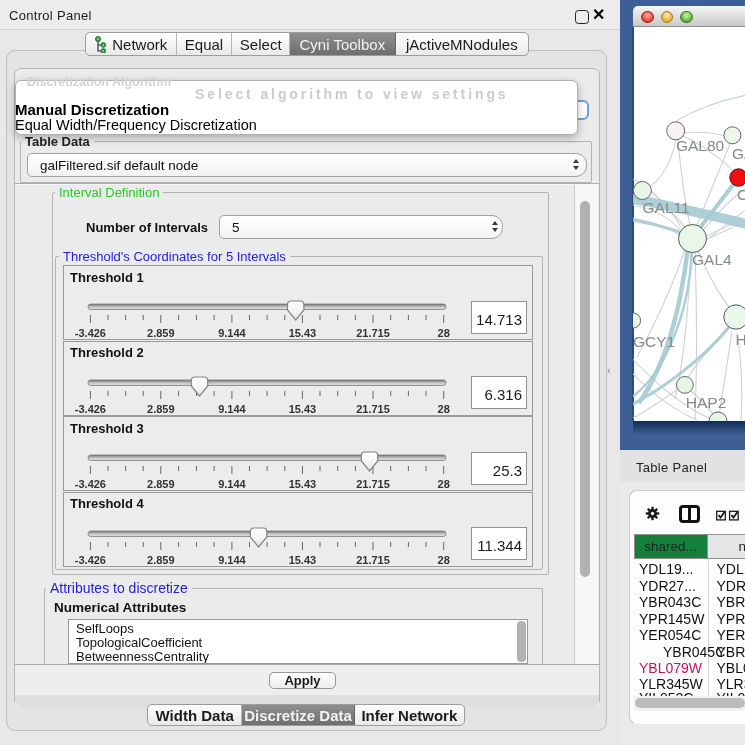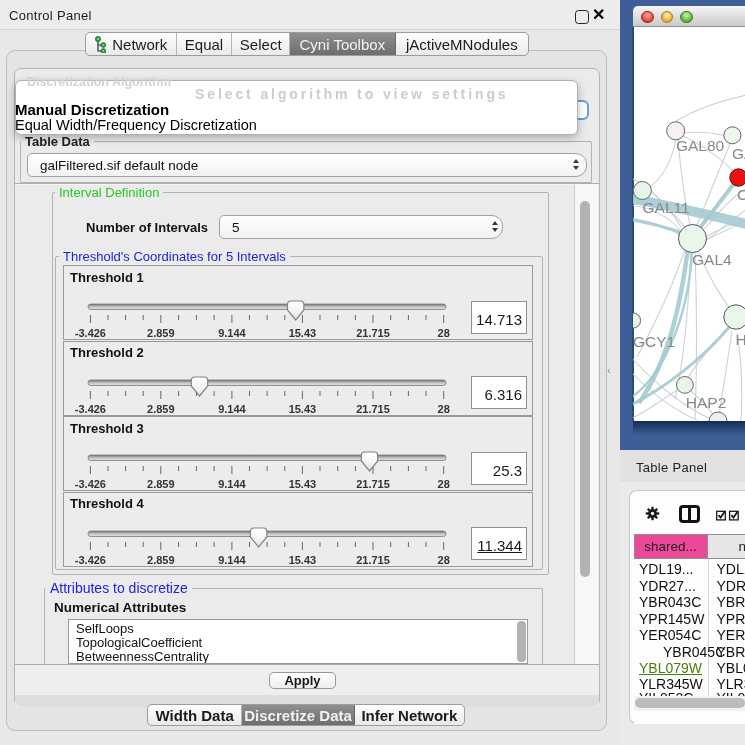--- a/index.html
+++ b/index.html
@@ -202,21 +202,21 @@
 <path d="M44.0 20 V25 M61.6 20 V25 M79.2 20 V25 M114.6 20 V25 M132.4 20 V25 M150.1 20 V25 M185.5 20 V25 M203.1 20 V25 M220.8 20 V25 M256.0 20 V25 M273.7 20 V25 M291.4 20 V25 M326.7 20 V25 M344.4 20 V25 M362.0 20 V25" stroke="#666" stroke-width="1"></path>
 <path d="M26.4 20 V28 M96.8 20 V28 M167.9 20 V28 M238.4 20 V28 M309.0 20 V28 M379.7 20 V28" stroke="#666" stroke-width="1"></path>
 <text x="26.4" y="42" text-anchor="middle" font-size="11" font-weight="bold" fill="#333">-3.426</text>
       <text x="96.8" y="42" text-anchor="middle" font-size="11" font-weight="bold" fill="#333">2.859</text>
       <text x="167.9" y="42" text-anchor="middle" font-size="11" font-weight="bold" fill="#333">9.144</text>
       <text x="238.4" y="42" text-anchor="middle" font-size="11" font-weight="bold" fill="#333">15.43</text>
       <text x="309.0" y="42" text-anchor="middle" font-size="11" font-weight="bold" fill="#333">21.715</text>
       <text x="379.7" y="42" text-anchor="middle" font-size="11" font-weight="bold" fill="#333">28</text>
 <path d="M186.4 9.5 Q186.4 6 189.9 6 L199.3 6 Q202.8 6 202.8 9.5 L202.8 15 L194.6 25 L186.4 15 Z" fill="url(#th3)" stroke="#848484" stroke-width="1.2"></path>
 </svg>
-  <div class="abs thfield" style="top:527.0px;text-decoration:underline;">11.344</div>
+  <div class="abs thfield" style="top:527.0px;">11.344</div>
 
   <div class="abs groupbox" style="left:44px;top:588px;width:499px;height:80px;border-bottom:none;"></div>
   <div class="abs grouptitle" style="left:46px;top:582px;color:#2222dd;font-size:14px;">Attributes to discretize</div>
   <div class="abs" style="left:54px;top:600px;font-size:13.5px;font-weight:bold;color:#111;">Numerical Attributes</div>
   <div class="abs" style="left:68px;top:619px;width:460px;height:45px;background:#fff;border:1px solid #999;overflow:hidden;">
     <div style="position:absolute;left:7px;top:2px;font-size:13px;color:#111;line-height:14.2px;">SelfLoops<br>TopologicalCoefficient<br>BetweennessCentrality</div>
     <div style="position:absolute;right:1px;top:1px;width:9px;height:41px;background:#b3b3b3;border-radius:4px;"></div>
   </div>
 
   <div class="abs" style="left:574px;top:184px;width:24px;height:480px;background:#f7f7f7;border-left:1px solid #cccccc;"></div>
@@ -342,39 +342,39 @@
   <div class="abs" style="left:679px;top:505px;width:21px;height:17.5px;border:3px solid #121212;border-radius:4px;"></div>
   <div class="abs" style="left:688px;top:508px;width:3px;height:12px;background:#121212;"></div>
 
   <svg class="abs" style="left:715.5px;top:509.5px;" width="24" height="11" viewBox="0 0 24 11">
     <rect x="0.7" y="1.3" width="8.6" height="8.6" fill="none" stroke="#1a1a1a" stroke-width="1.3"></rect>
     <path d="M2.5 5.2 L4.6 7.6 L8.8 1.6" fill="none" stroke="#1a1a1a" stroke-width="1.8"></path>
     <rect x="13.6" y="1.3" width="8.6" height="8.6" fill="none" stroke="#1a1a1a" stroke-width="1.3"></rect>
     <path d="M15.4 5.2 L17.5 7.6 L21.7 1.6" fill="none" stroke="#1a1a1a" stroke-width="1.8"></path>
   </svg>
 
-  <div class="abs" style="left:633.5px;top:534px;width:74px;height:25px;background:#ec4899;border:1px solid #8f8f8f;
+  <div class="abs" style="left:633.5px;top:534px;width:74px;height:25px;background:#15803d;border:1px solid #8f8f8f;
     font-size:13.5px;color:#222;text-align:center;line-height:24px;">shared...</div>
   <div class="abs" style="left:707.5px;top:534px;width:37.5px;height:25px;background:#e6e6e6;border-top:1px solid #8f8f8f;border-bottom:1px solid #8f8f8f;
     font-size:13.5px;color:#222;padding-left:31px;line-height:24px;">n</div>
 
   <div class="abs" style="left:707.5px;top:559px;width:1px;height:139px;background:#d4d4d4;"></div>
 <div class="abs" style="left:639px;top:561.3px;font-size:14px;color:#111;">YDL19...</div>
     <div class="abs" style="left:716.5px;top:561.3px;font-size:14px;color:#111;">YDL1</div>
     <div class="abs" style="left:639px;top:577.8px;font-size:14px;color:#111;">YDR27...</div>
     <div class="abs" style="left:716.5px;top:577.8px;font-size:14px;color:#111;">YDR2</div>
     <div class="abs" style="left:639px;top:594.2px;font-size:14px;color:#111;">YBR043C</div>
     <div class="abs" style="left:716.5px;top:594.2px;font-size:14px;color:#111;">YBR0</div>
     <div class="abs" style="left:639px;top:610.6px;font-size:14px;color:#111;">YPR145W</div>
     <div class="abs" style="left:716.5px;top:610.6px;font-size:14px;color:#111;">YPR1</div>
     <div class="abs" style="left:639px;top:627.1px;font-size:14px;color:#111;">YER054C</div>
     <div class="abs" style="left:716.5px;top:627.1px;font-size:14px;color:#111;">YER0</div>
     <div class="abs" style="left:663px;top:643.5px;font-size:14px;color:#111;">YBR045C</div>
     <div class="abs" style="left:716.5px;top:643.5px;font-size:14px;color:#111;">YBR0</div>
-    <div class="abs" style="left:639px;top:660.0px;font-size:14px;color:#4d7c0f;text-decoration:underline;">YBL079W</div>
+    <div class="abs" style="left:639px;top:660.0px;font-size:14px;color:#be185d;">YBL079W</div>
     <div class="abs" style="left:716.5px;top:660.0px;font-size:14px;color:#111;">YBL0</div>
     <div class="abs" style="left:639px;top:676.4px;font-size:14px;color:#111;">YLR345W</div>
     <div class="abs" style="left:716.5px;top:676.4px;font-size:14px;color:#111;">YLR3</div>
     <div class="abs" style="left:639px;top:689.5px;font-size:14px;color:#111;">YIL052C</div>
     <div class="abs" style="left:716.5px;top:689.5px;font-size:14px;color:#111;">YIL0</div>
 
   <div class="abs" style="left:633.5px;top:696px;width:111.5px;height:15px;background:#f2f2f2;"></div>
   <div class="abs" style="left:635px;top:697.5px;width:110px;height:10.5px;background:#bcbcbc;border-radius:5px;"></div>
   <div class="abs" style="left:633.5px;top:711px;width:111.5px;height:13px;background:#fdfdfd;"></div>
 

